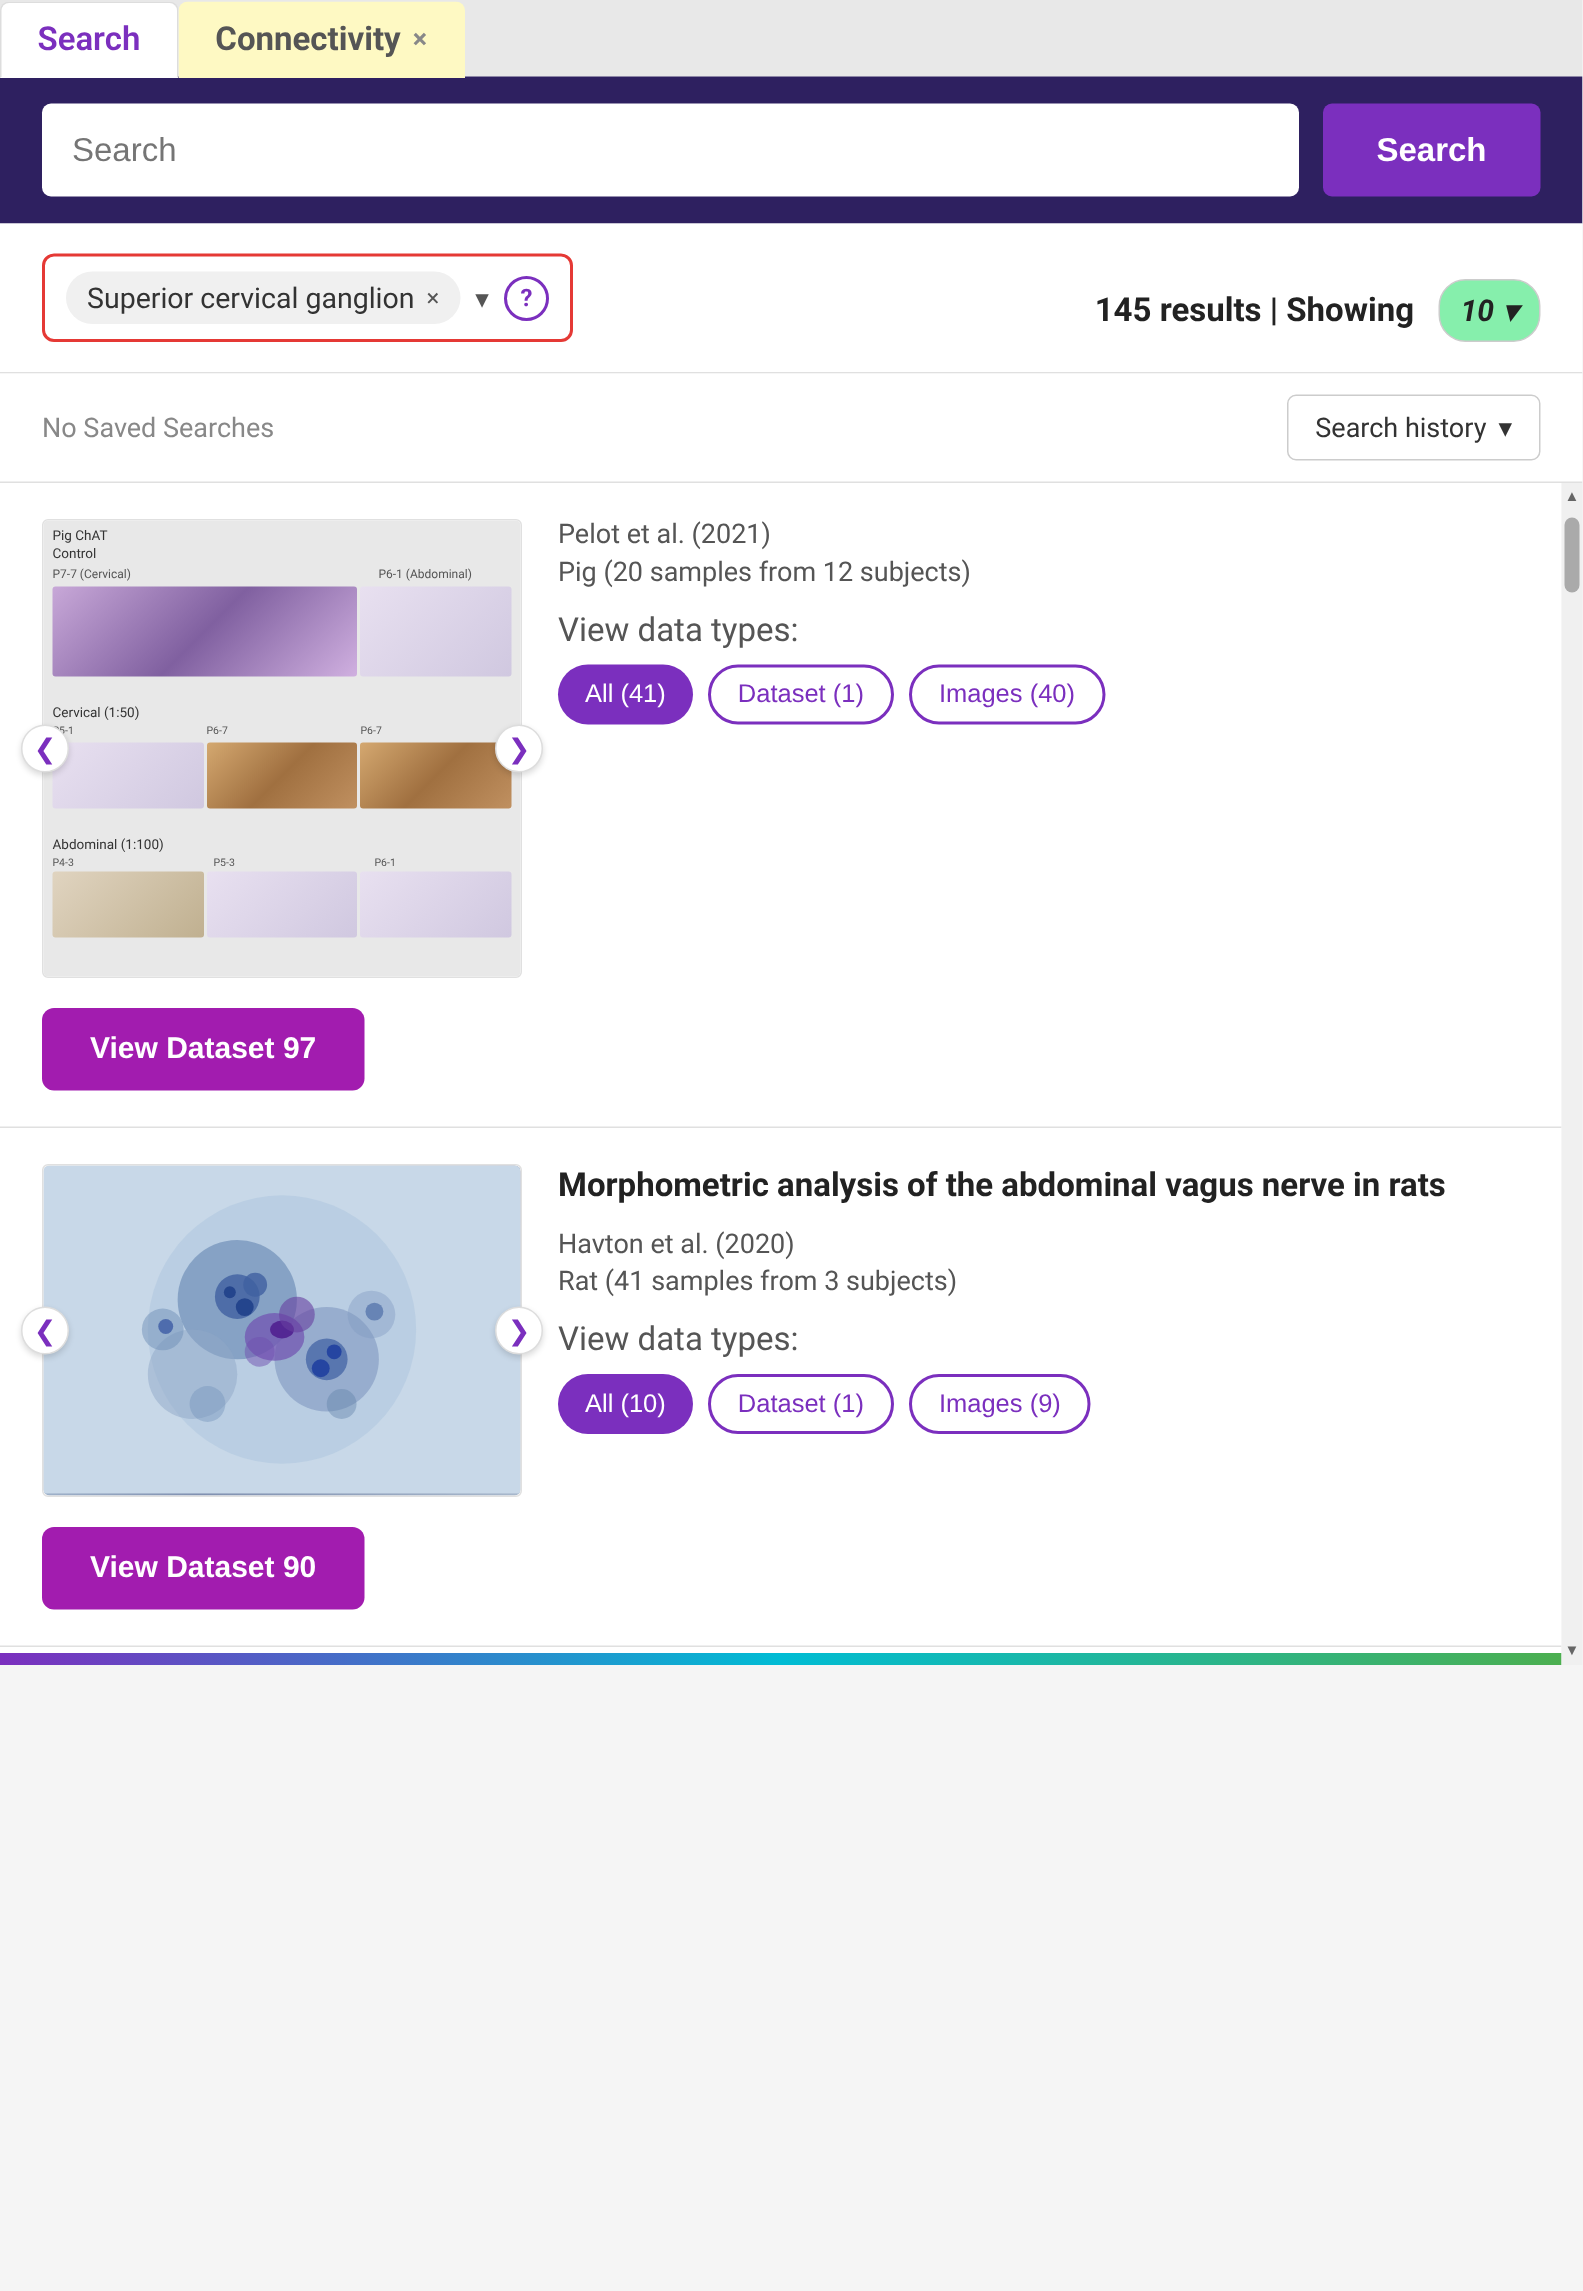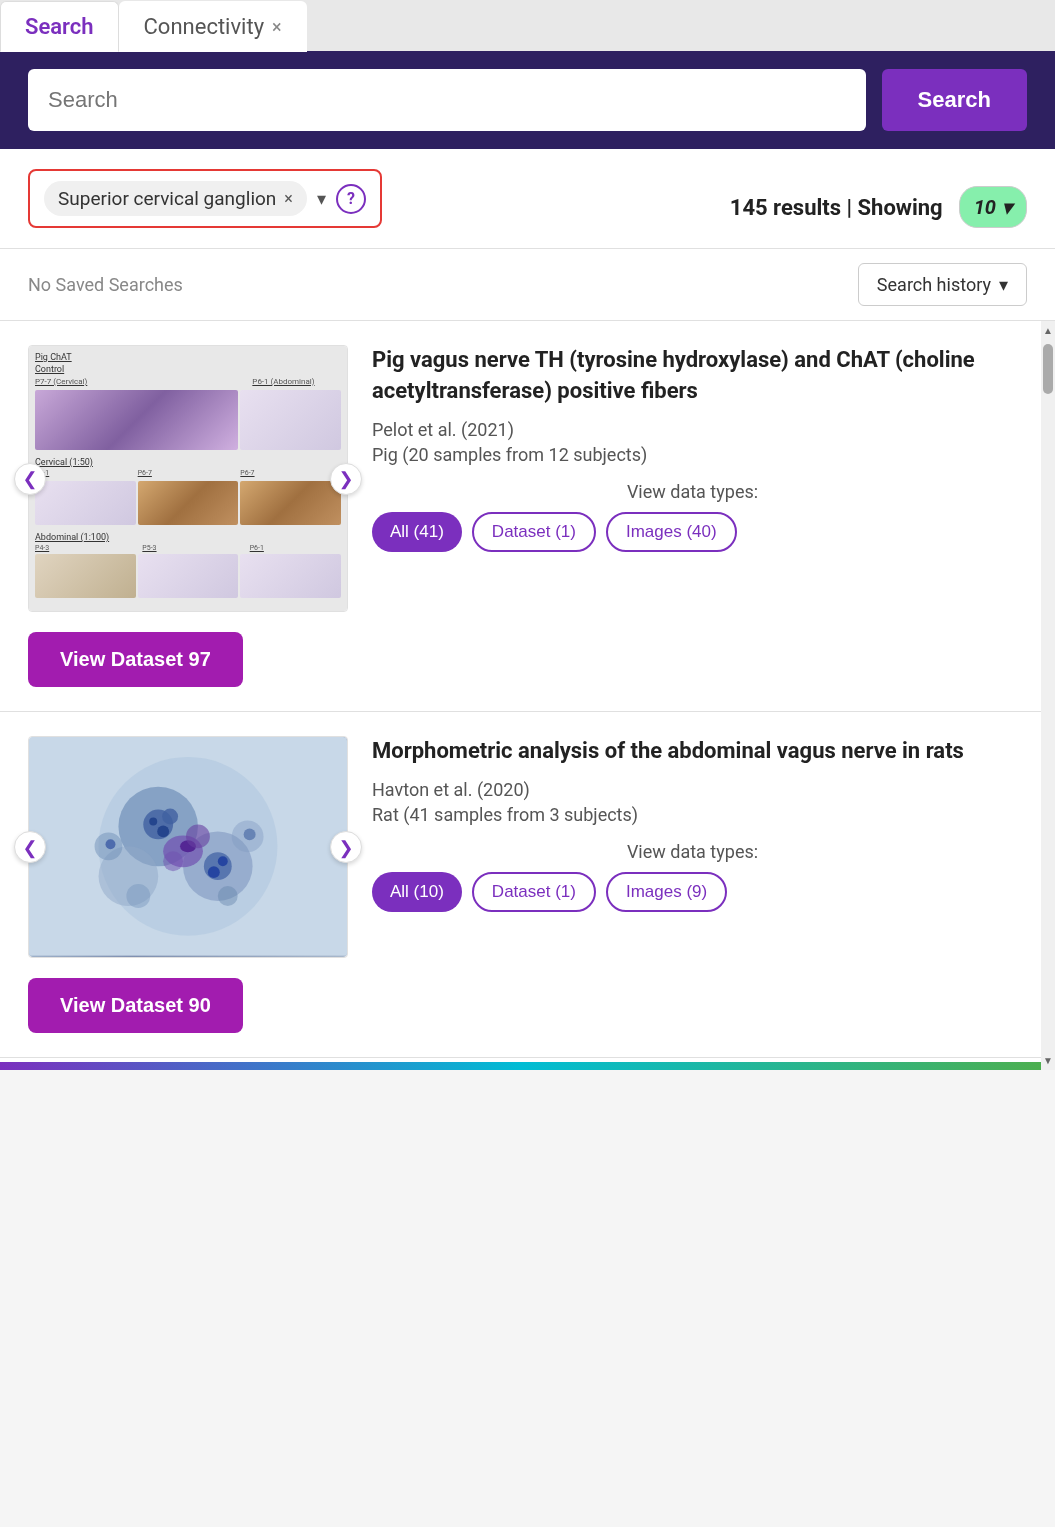--- a/index.html
+++ b/index.html
@@ -29,25 +29,26 @@
       top: 1px;
     }
     .tab.active {
       background: white;
       color: #7b2fbe;
       font-weight: 600;
       border-color: #ddd;
       border-bottom-color: white;
     }
     .tab.inactive {
-      background: #ffffff;
+      background: #fef9c3;
       color: #555;
       display: flex;
       align-items: center;
       gap: 8px;
+      font-weight: bold;
     }
     .tab-close {
       font-size: 18px;
       color: #888;
       cursor: pointer;
       line-height: 1;
     }
 
     
     .search-bar-container {
@@ -245,24 +246,23 @@
       font-size: 18px;
       color: #555;
       margin-bottom: 4px;
     }
     .result-subject {
       font-size: 18px;
       color: #555;
       margin-bottom: 16px;
     }
     .data-types-label {
-      font-size: 18px;
+      font-size: 22px;
       color: #555;
       margin-bottom: 10px;
-      text-align: center;
     }
     .data-type-badges {
       display: flex;
       gap: 10px;
       flex-wrap: wrap;
     }
     .badge {
       padding: 8px 18px;
       border-radius: 20px;
       font-size: 17px;
@@ -294,22 +294,21 @@
 
     
     .pig-chat-img {
       width: 100%;
       background: #e8e8e8;
       padding: 6px;
       font-size: 9px;
       color: #333;
     }
     .pig-img-section {
-      margin-bottom: 7px;
-      text-decoration: underline;
+      margin-bottom: 20px;
     }
     .pig-img-label {
       font-size: 9px;
       color: #333;
       margin-bottom: 2px;
     }
     .pig-img-row {
       display: grid;
       gap: 2px;
     }
@@ -485,21 +484,20 @@
                 </div>
               </div>
             </div>
           </div>
           <div class="carousel-nav right">
             <span>❯</span>
           </div>
         </div>
 
         <div class="result-info">
-          <div class="result-title">Pig vagus nerve TH (tyrosine hydroxylase) and ChAT (choline acetyltransferase) positive fibers</div>
           <div class="result-author">Pelot et al. (2021)</div>
           <div class="result-subject">Pig (20 samples from 12 subjects)</div>
           <div class="data-types-label">View data types:</div>
           <div class="data-type-badges">
             <button class="badge filled">
               <span>All (41)</span>
             </button>
             <button class="badge outline">
               <span>Dataset (1)</span>
             </button>

